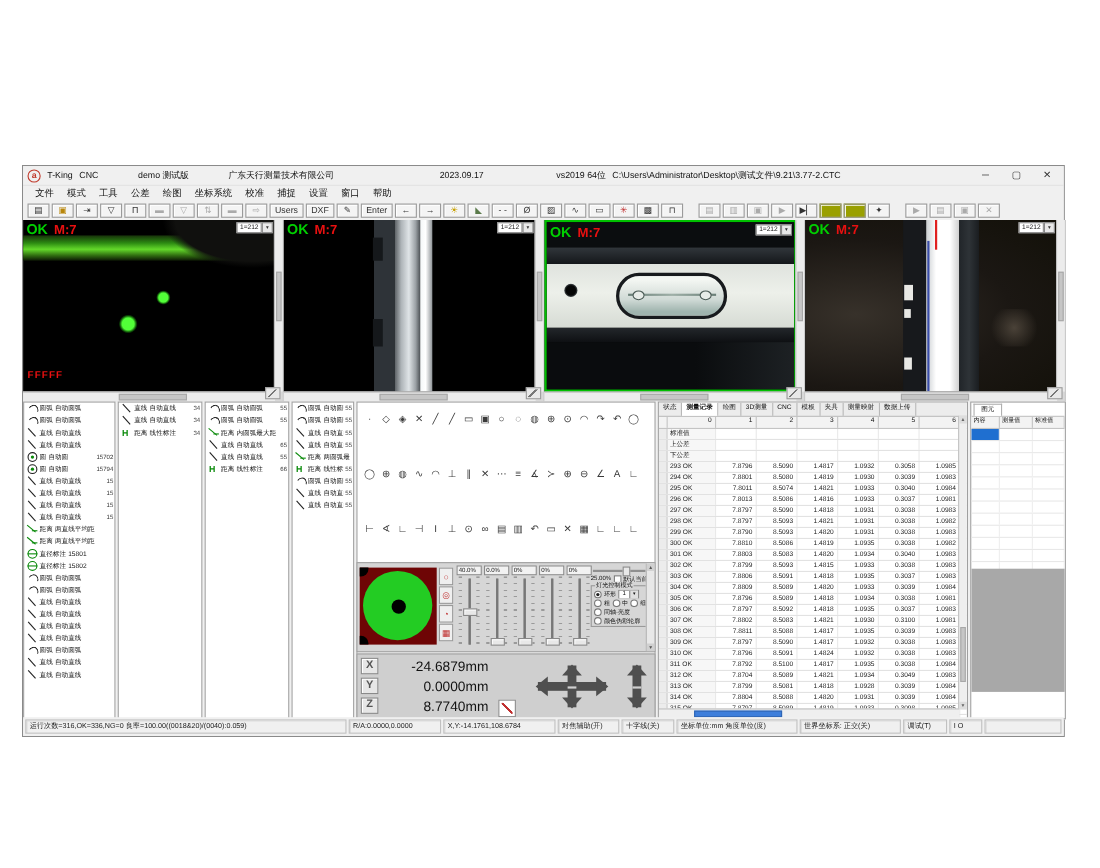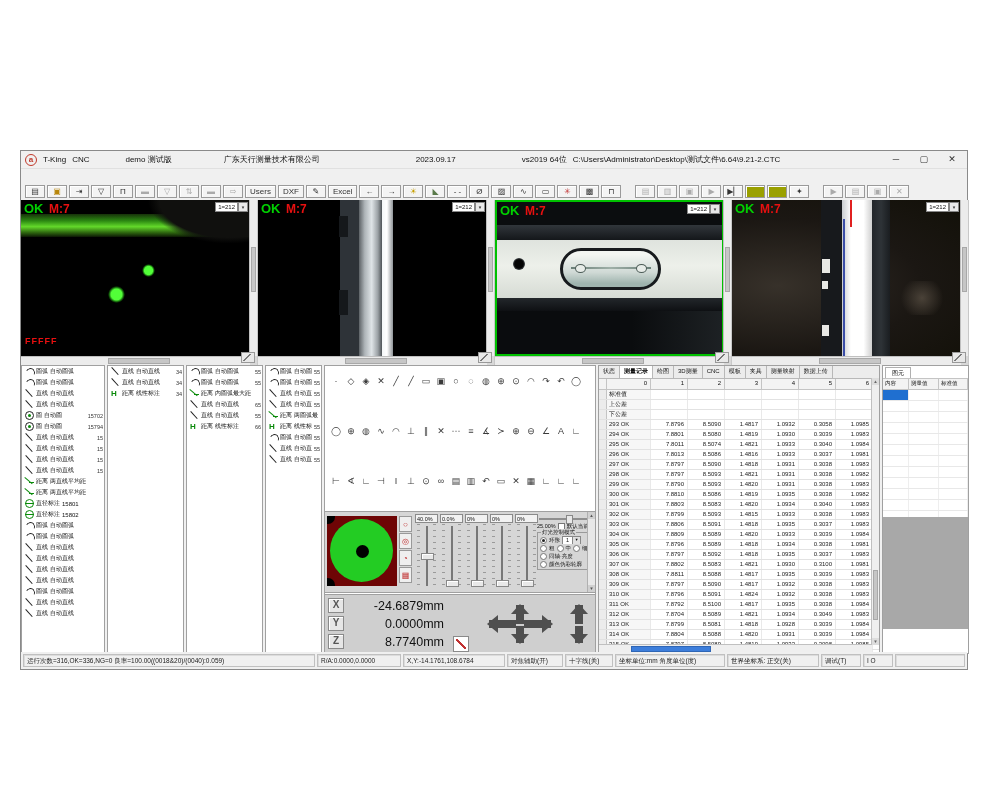--- a/index.html
+++ b/index.html
@@ -175,47 +175,61 @@
 <body>
 
 <div id="stage">
 <div id="win">
 
   <div class="titlebar">
     <span class="applogo">a</span>
     <span class="tseg">T-King</span>
     <span class="tseg">CNC</span>
     <span class="tseg" style="margin-left:30px">demo 测试版</span>
-    <span class="tseg" style="margin-left:46px">广东天行测量技术有限公司</span>
+    <span class="tseg" style="margin-left:30px">广东天行测量技术有限公司</span>
     <span class="tseg" style="margin-left:90px">2023.09.17</span>
     <span class="tseg" style="margin-left:60px">vs2019 64位</span>
-    <span class="tseg">C:\Users\Administrator\Desktop\测试文件\6.64\9.21-2.CTC</span>
+    <span class="tseg">C:\Users\Administrator\Desktop\测试文件\9.21\3.77-2.CTC</span>
     <span class="tspace"></span>
     <span class="winbtn">─</span>
     <span class="winbtn">▢</span>
     <span class="winbtn">✕</span>
   </div>
 
+  <div class="menubar">
+
+  <span class="menuitem">文件</span>
+        <span class="menuitem">模式</span>
+        <span class="menuitem">工具</span>
+        <span class="menuitem">公差</span>
+        <span class="menuitem">绘图</span>
+        <span class="menuitem">坐标系统</span>
+        <span class="menuitem">校准</span>
+        <span class="menuitem">捕捉</span>
+        <span class="menuitem">设置</span>
+        <span class="menuitem">窗口</span>
+        <span class="menuitem">帮助</span>
+      </div>
 
   <div class="toolbar">
 
   <span class="tb">▤</span>
         <span class="tb y">▣</span>
         <span class="tb">⇥</span>
         <span class="tb">▽</span>
         <span class="tb">Π</span>
         <span class="tb dis">▬</span>
         <span class="tb dis">▽</span>
         <span class="tb dis">⇅</span>
         <span class="tb dis">▬</span>
         <span class="tb dis">⇨</span>
         <span class="tb wide">Users</span>
         <span class="tb wide">DXF</span>
         <span class="tb">✎</span>
-        <span class="tb wide">Excel</span>
+        <span class="tb wide">Enter</span>
         <span class="tb wide">←</span>
         <span class="tb wide">→</span>
         <span class="tb y2">☀</span>
         <span class="tb g2">◣</span>
         <span class="tb wide">- -</span>
         <span class="tb">Ø</span>
         <span class="tb">▨</span>
         <span class="tb">∿</span>
         <span class="tb">▭</span>
         <span class="tb red">✳</span>

